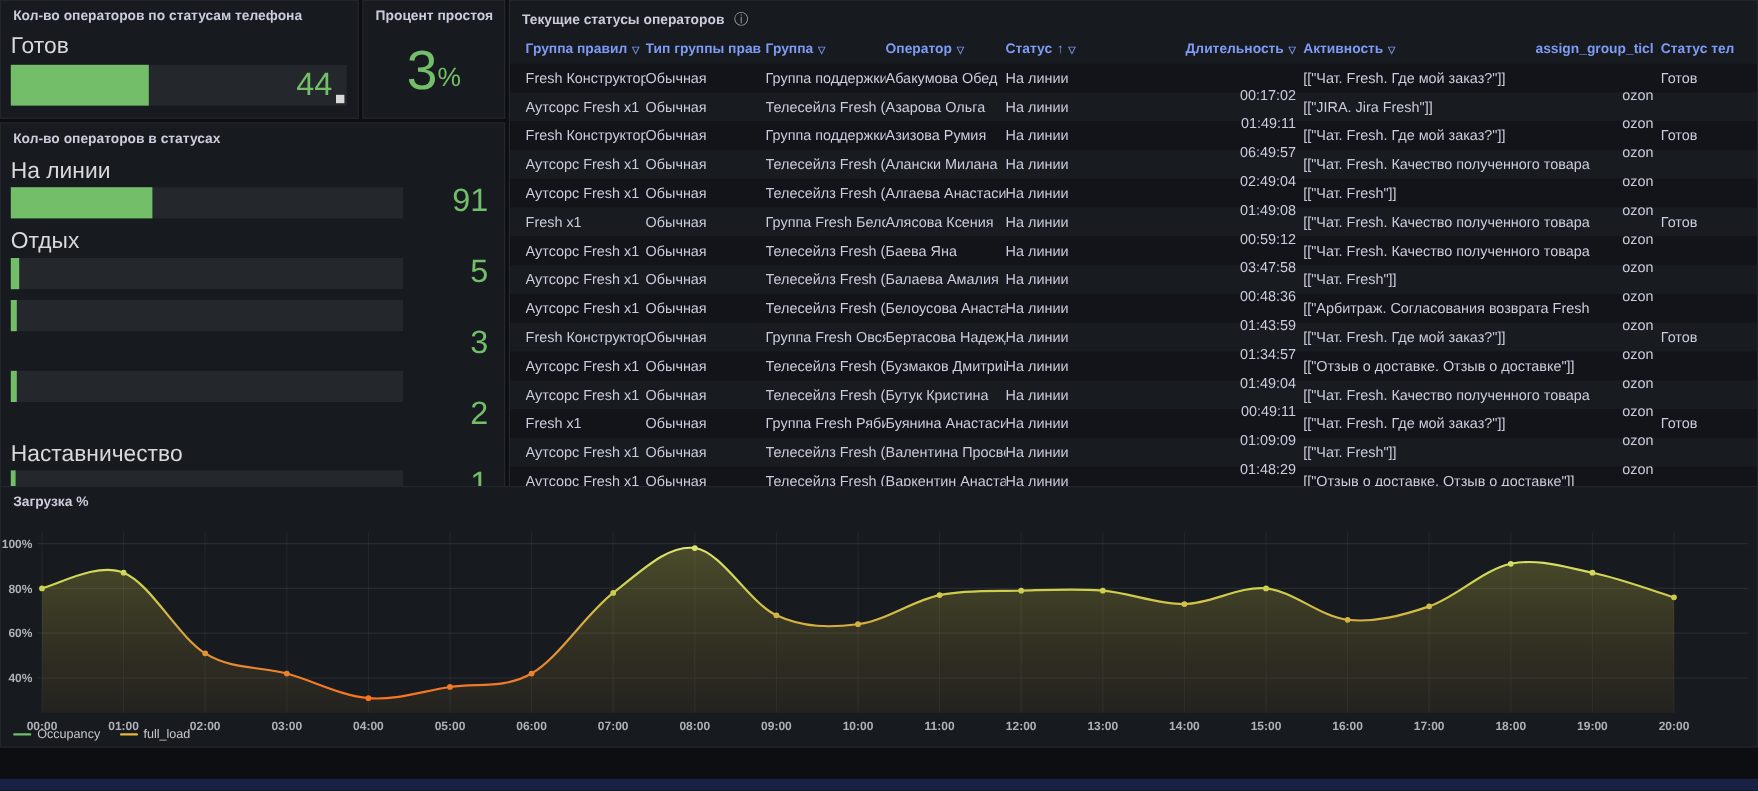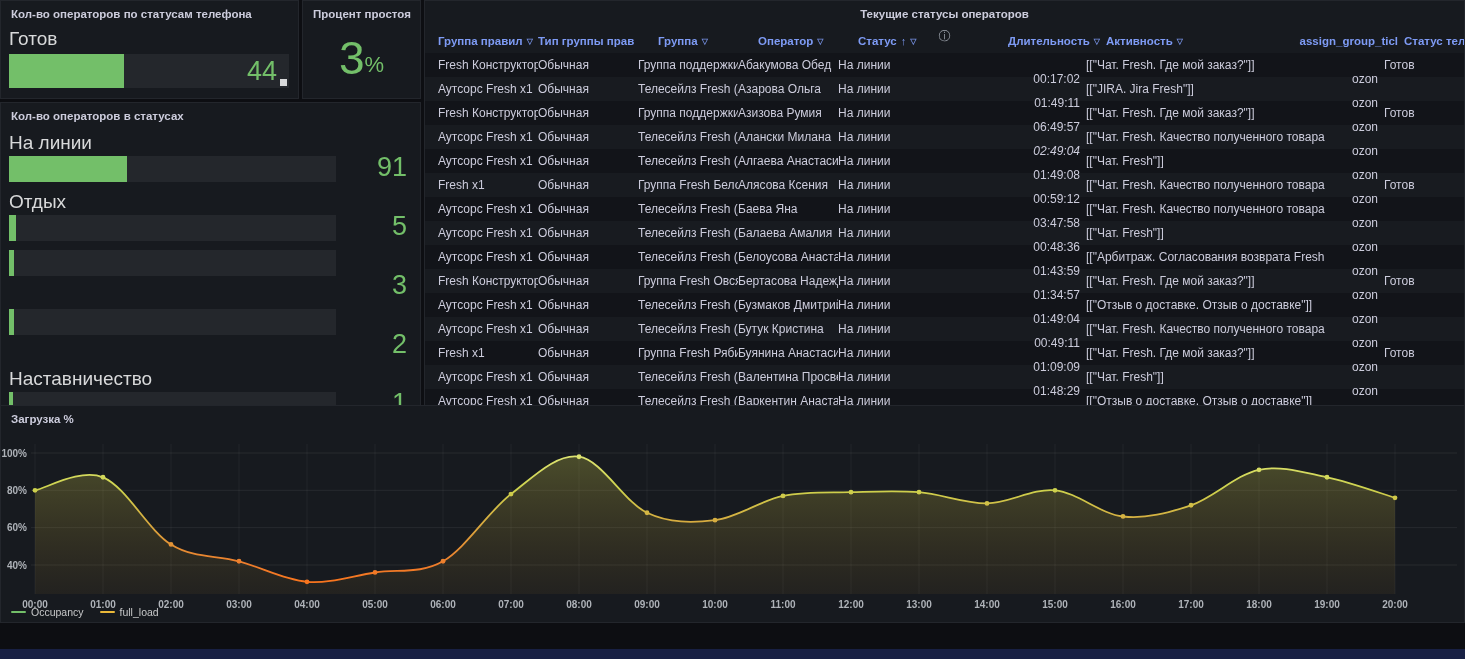--- a/index.html
+++ b/index.html
@@ -9,21 +9,21 @@
     background:#0d0e12; font-family:"Liberation Sans", sans-serif;
     -webkit-font-smoothing:antialiased;
   }
   .panel {
     position:absolute; background:#171a1f; border:1px solid #23262c;
   }
   .panel-title {
     font-size:11.5px; font-weight:600; color:#ccccdc;
     padding:7px 10px 0 10px; white-space:nowrap; overflow:hidden;
   }
-  .title-row { display:flex; align-items:center; gap:8px;flex-direction:column; }
+  .title-row { display:flex; align-items:center; gap:8px; }
   .info-icon { color:#9aa0a9; font-size:12px; font-weight:400; }
 
   
   .g-label { font-size:19px; color:#d8d9da; line-height:24px; }
   .gauge-wrap { position:absolute; left:8px; right:9px; top:26px; }
   .g-track { position:relative; margin-top:3px; height:34px; background:#24272c; }
   .g-fill  { height:100%; background:#73bf69; }
   .g-value { position:absolute; right:12px; top:50%; transform:translateY(-50%);
              font-size:27px; color:#73bf69; }
   .g-marker { position:absolute; right:2px; bottom:2px; width:7px; height:7px; background:#d8d9da; }
@@ -135,21 +135,21 @@
     <span class="info-icon">ⓘ</span>
   </div>
   <div class="tbl-header">
       <div class="th" style="width: 100px;">
         <span>Группа правил</span>
         <span class="funnel">▽</span>
       </div>
       <div class="th" style="width: 100px;">
         <span>Тип группы прав</span>
       </div>
-      <div class="th" style="width: 100px; margin-left: 20px;">
+      <div class="th" style="width: 100px;">
         <span>Группа</span>
         <span class="funnel">▽</span>
       </div>
       <div class="th" style="width: 100px;">
         <span>Оператор</span>
         <span class="funnel">▽</span>
       </div>
       <div class="th" style="width: 86px;">
         <span>Статус</span>
         <span class="sortarrow">↑</span>
@@ -203,21 +203,21 @@
         <div class="td activity" style="width: 190px;">[["Чат. Fresh. Где мой заказ?"]]</div>
         <div class="td right" style="width: 108px;">ozon</div>
         <div class="td" style="width: 70px;">Готов</div>
       </div>
       <div class="tr alt">
         <div class="td" style="width: 100px;">Аутсорс Fresh x1</div>
         <div class="td" style="width: 100px;">Обычная</div>
         <div class="td" style="width: 100px;">Телесейлз Fresh (до</div>
         <div class="td" style="width: 100px;">Алански Милана</div>
         <div class="td" style="width: 86px;">На линии</div>
-        <div class="td right" style="width: 162px; font-style: italic;">02:49:04</div>
+        <div class="td right" style="width: 162px;">02:49:04</div>
         <div class="td activity" style="width: 190px;">[["Чат. Fresh. Качество полученного товара</div>
         <div class="td right" style="width: 108px;">ozon</div>
         <div class="td" style="width: 70px;"></div>
       </div>
       <div class="tr">
         <div class="td" style="width: 100px;">Аутсорс Fresh x1</div>
         <div class="td" style="width: 100px;">Обычная</div>
         <div class="td" style="width: 100px;">Телесейлз Fresh (до</div>
         <div class="td" style="width: 100px;">Алгаева Анастасия</div>
         <div class="td" style="width: 86px;">На линии</div>

